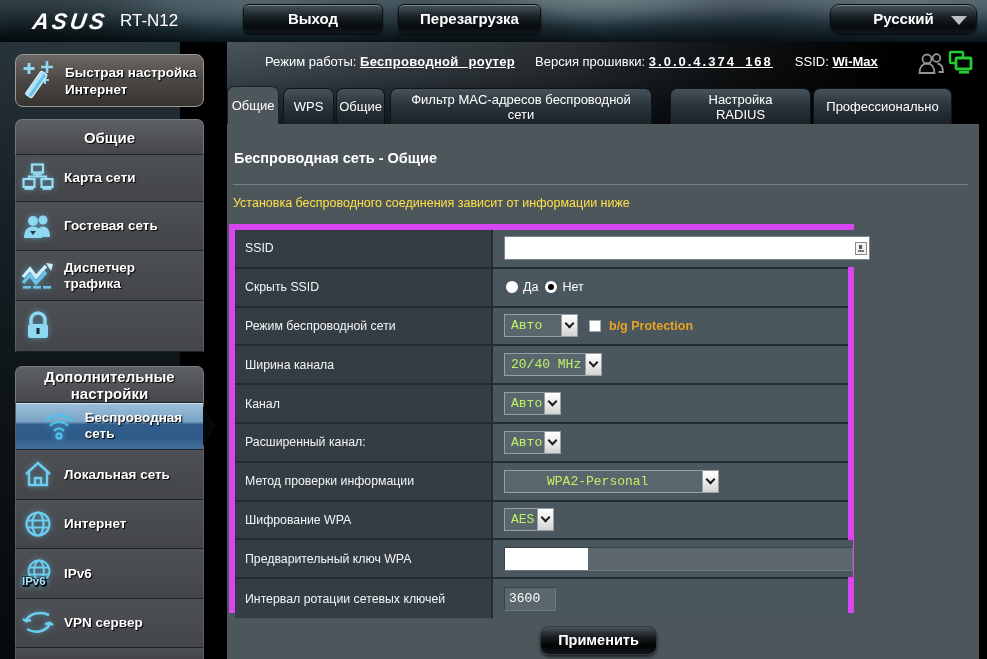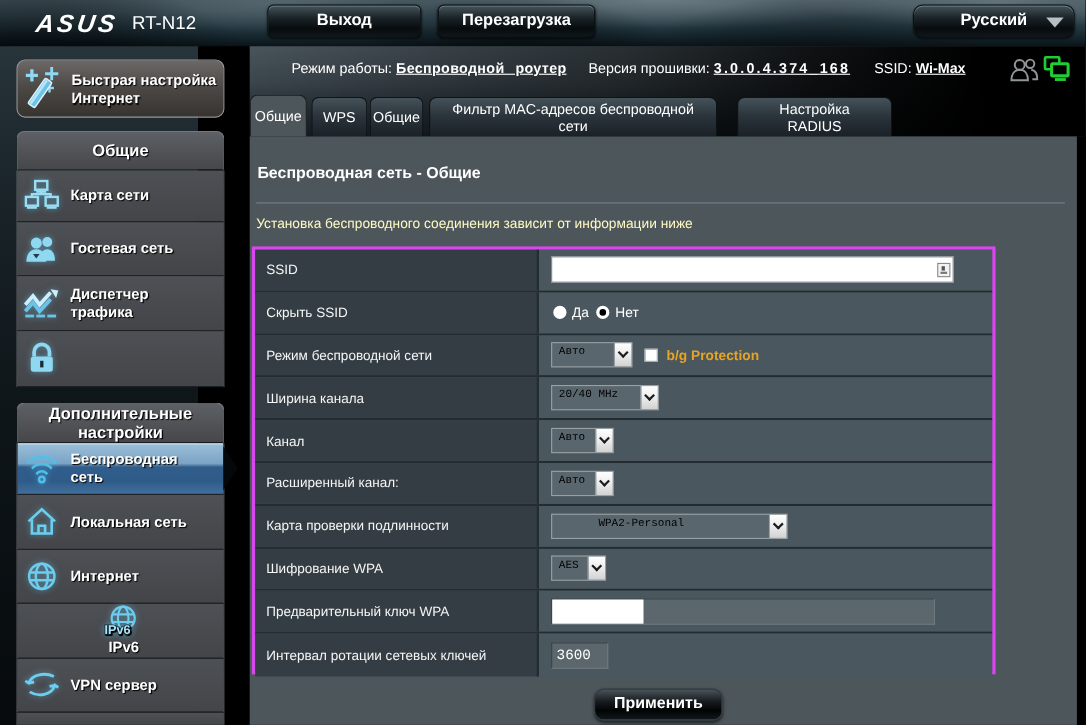--- a/index.html
+++ b/index.html
@@ -55,21 +55,21 @@
 }
 .sitem {
   position:relative; height:48px;
   background:linear-gradient(180deg,#4d5054 0%, #434549 100%);
   border-left:1px solid #5c6064; border-right:1px solid #5c6064; border-bottom:1px solid #1e2327;
   color:#fff; font-weight:bold; font-size:13.5px;
   display:flex; align-items:center; text-shadow:1px 1px 1px #000;
 }
 .sitem .ic { width:40px; margin-left:2px; flex:none; display:flex; justify-content:center; filter:drop-shadow(0 0 3px rgba(100,195,235,.55)); }
 .sitem .lb { margin-left:6px; line-height:16px; }
-.sitem.sel { background:linear-gradient(180deg,#9cc0da 0%, #7ba3c4 40%, #305d8b 47%, #2f5b89 75%, #426f9c 100%); box-shadow:inset 0 1px 0 rgba(215,232,243,.8); }
+.sitem.sel { background:linear-gradient(180deg,#9cc0da 0%, #7ba3c4 40%, #305d8b 47%, #2f5b89 75%, #426f9c 100%); box-shadow:inset 0 1px 0 rgba(215,232,243,.8);justify-content:center; }
 .sitem.sel .arrow { position:absolute; right:-13px; top:3px; width:0; height:0;
   border-top:20px solid transparent; border-bottom:20px solid transparent; border-left:13px solid #05080b; }
 
 
 #infotabs { position:absolute; left:227px; top:42px; width:760px; height:82px;
   background:
     linear-gradient(90deg, rgba(0,0,0,0) 0%, rgba(0,0,0,.45) 45%, rgba(0,0,0,.8) 68%, #000 88%),
     linear-gradient(180deg,#49545b 0%, #3b454c 40%, #242d33 72%, #161d22 100%); }
 #infoline { position:absolute; left:6px; top:12px; color:#fff; font-size:13px;margin-left:32px; }
 #infoline b { font-weight:bold; text-decoration:underline; }
@@ -78,34 +78,34 @@
   background:linear-gradient(180deg,#46525a 0%, #2b353c 45%, #1a2127 100%);
   border:1px solid #0e1316; border-bottom:none;
   color:#fff; font-size:13px; text-align:center;
   display:flex; align-items:center; justify-content:center; line-height:15px;
 }
 .tab.active { background:#4d565b; top:44px; height:38px; border-color:#1a2023; }
 
 #panel { position:absolute; left:227px; top:124px; width:752px; height:535px; background:#4d565b; }
 #ptitle { position:absolute; left:7px; top:26px; color:#fff; font-weight:bold; font-size:14.5px; }
 #pdivider { position:absolute; left:6px; top:60px; width:735px; height:1px; background:#76808a; }
-#pdesc { position:absolute; left:6px; top:72px; color:#fef9c3; font-size:12.5px; }
-
-
-#ftable { position:absolute; left:2px; top:100px; width:676px; height:389px; border:3px solid #d946ef; }
+#pdesc { position:absolute; left:6px; top:72px; color:#fde047; font-size:12.5px; }
+
+
+#ftable { position:absolute; left:2px; top:100px; width:625px; height:389px; border:6px solid #d946ef; }
 .frow { position:relative; width:100%; height:38.8px; border-bottom:2px solid #222c32; display:flex; }
 .frow:last-child { border-bottom:none; }
 .fl { width:258px; flex:none; background:#333d43; border-right:2px solid #222c32;
   color:#f5f5f5; font-size:12.3px; display:flex; align-items:center; padding-left:10px; }
 .fv { flex:1; background:#4b575e; display:flex; align-items:center; padding-left:11px;
   color:#fff; font-size:12.5px; }
 
 
 .dd { display:inline-flex; height:23px; border:1px solid #98a0a4; background:#5a666d; }
-.dd .txt { font-family:"Liberation Mono", monospace; font-size:10px; color:#000000; padding:3px 4px 0 6px; white-space:pre; }
+.dd .txt { font-family:"Liberation Mono", monospace; font-size:13px; color:#bef264; padding:3px 4px 0 6px; white-space:pre; }
 .dd .btn { width:16px; background:linear-gradient(180deg,#fff 0%, #ececec 50%, #d2d2d2 100%);
   border-left:1px solid #98a0a4; position:relative; }
 .dd .btn i { position:absolute; left:3.5px; top:5px; width:7px; height:7px;
   border-right:2.4px solid #1c1c1c; border-bottom:2.4px solid #1c1c1c; transform:rotate(45deg); }
 .radio { width:12px; height:12px; border-radius:50%; background:#fff; display:inline-flex; align-items:center; justify-content:center; }
 .radio.on::after { content:""; width:6px; height:6px; border-radius:50%; background:#000; }
 .cbx { width:12px; height:12px; background:#fff; border:1px solid #9aa; display:inline-block; }
 
 #applybtn { position:absolute; left:313px; top:502px; width:117px; height:29px; border-radius:9px;
   background:linear-gradient(180deg,#49535a 0%, #161b1e 40%, #020404 70%, #10181c 100%);
@@ -235,21 +235,21 @@
         <svg width="30" height="30" viewBox="0 0 30 30">
               <g fill="none" stroke="#6ccdef" stroke-width="2.2">
                 <circle cx="15" cy="15" r="11.5"></circle>
                 <ellipse cx="15" cy="15" rx="5.5" ry="11.5"></ellipse>
                 <path d="M4 11.5 h22 M4 18.5 h22"></path>
               </g>
             </svg>
       </span>
           <span class="lb">Интернет</span>
         </div>
-      <div class="sitem" style="height:50px;flex-direction:column;">
+      <div class="sitem" style="height:50px;">
           <span class="ic">
         <svg width="34" height="32" viewBox="0 0 34 32">
               <g fill="none" stroke="#6ccdef" stroke-width="1.9">
                 <circle cx="18" cy="13" r="10.5"></circle>
                 <ellipse cx="18" cy="13" rx="4.8" ry="10.5"></ellipse>
                 <path d="M8.5 9.5 h19 M8.5 16.5 h19"></path>
               </g>
               <text x="1" y="27" font-size="11.5" font-weight="bold" fill="#aee4f8" font-family="Liberation Sans" style="paint-order:stroke" stroke="#16323f" stroke-width="1.6">IPv6</text>
             </svg>
       </span>
@@ -287,20 +287,21 @@
         <rect x="2" y="2" width="13" height="11" rx="1"></rect>
       </g>
       <rect x="8" y="8" width="15" height="11" rx="1" fill="#000" stroke="#22cc33" stroke-width="2.8"></rect>
       <rect x="11" y="21" width="10" height="2.6" fill="#22cc33"></rect>
     </svg>
     <div class="tab active" style="left:0px; width:52px;">Общие</div>
     <div class="tab" style="left:56px; width:51px;">WPS</div>
     <div class="tab" style="left:109px; width:49px;">Общие</div>
     <div class="tab" style="left:163px; width:262px;">Фильтр MAC-адресов беспроводной<br>сети</div>
     <div class="tab" style="left:443px; width:141px;">Настройка<br>RADIUS</div>
+    <div class="tab" style="left:586px; width:139px;">Профессионально</div>
   </div>
 
   <div id="panel">
     <div id="ptitle">Беспроводная сеть - Общие</div>
     <div id="pdivider"></div>
     <div id="pdesc">Установка беспроводного соединения зависит от информации ниже</div>
     <div id="ftable">
       <div class="frow">
           <div class="fl">SSID</div>
           <div class="fv">
@@ -361,21 +362,21 @@
           <div class="fv">
         <span class="dd">
               <span class="txt" style="width:39px;">Авто</span>
               <span class="btn">
                 <i></i>
               </span>
             </span>
       </div>
         </div>
       <div class="frow">
-          <div class="fl">Карта проверки подлинности</div>
+          <div class="fl">Метод проверки информации</div>
           <div class="fv">
         <span class="dd">
               <span class="txt" style="width:161px;margin-left:36px;">WPA2-Personal</span>
               <span class="btn">
                 <i></i>
               </span>
             </span>
       </div>
         </div>
       <div class="frow">

